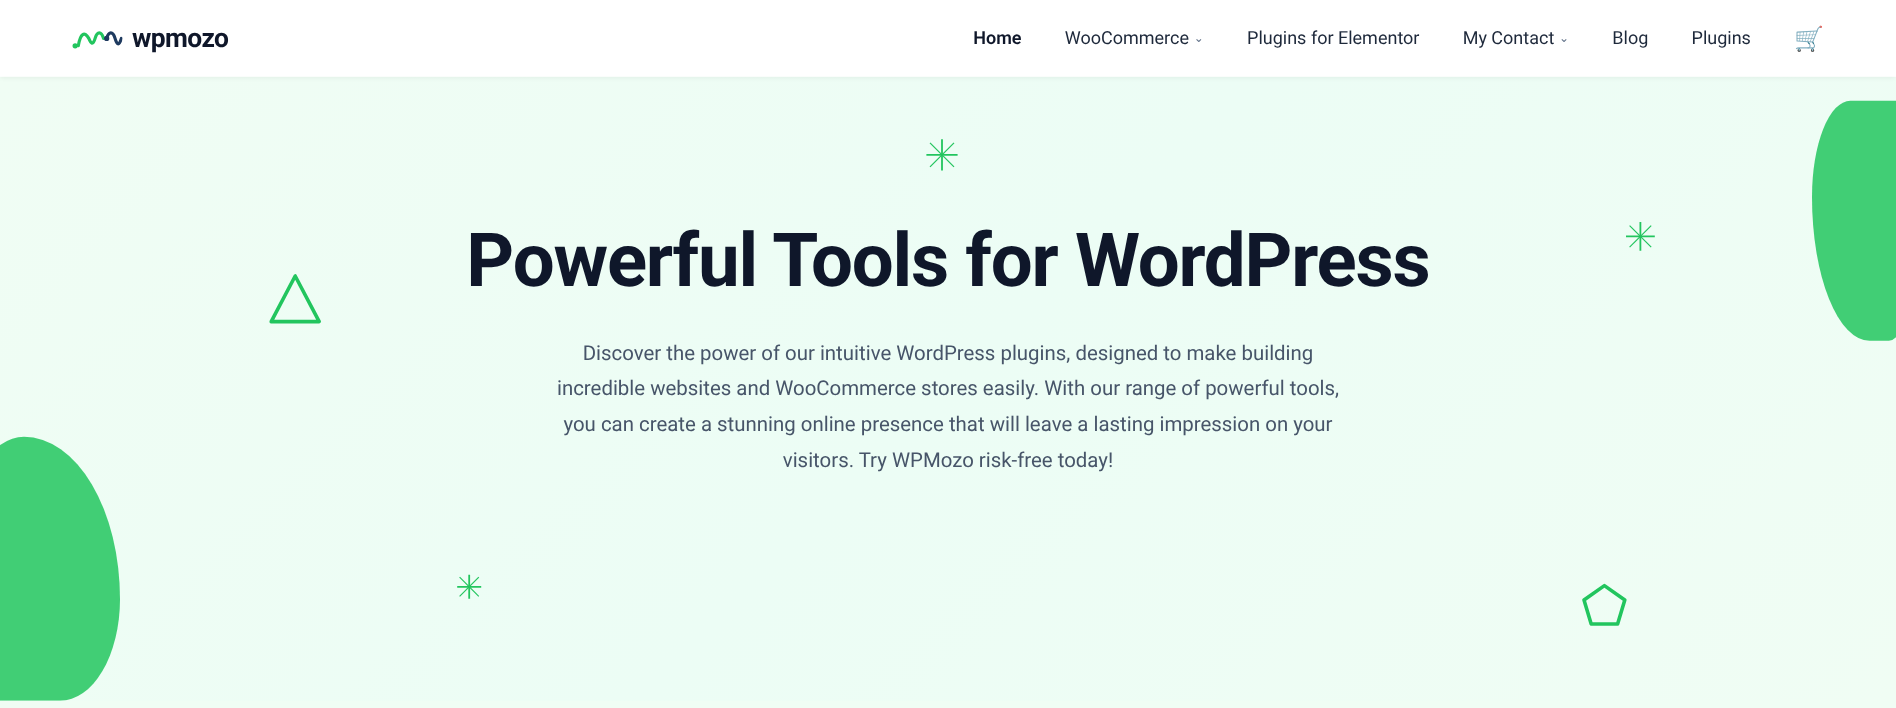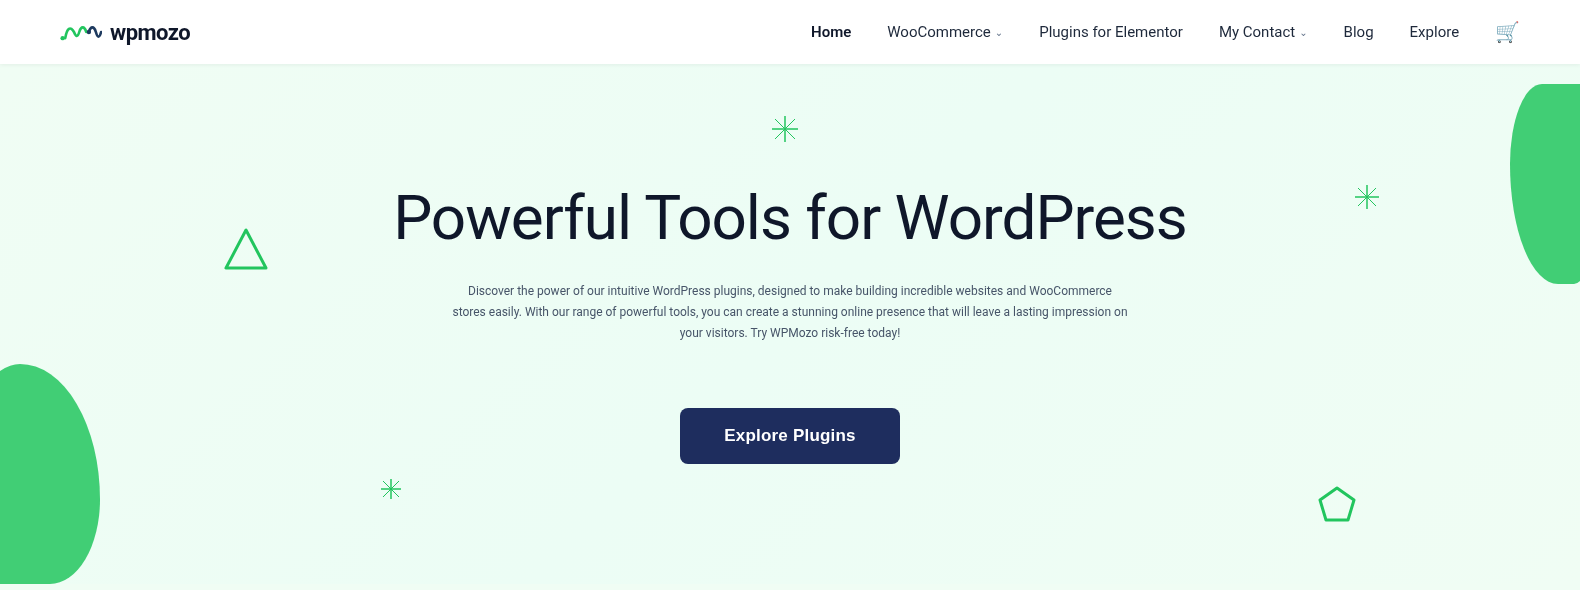--- a/index.html
+++ b/index.html
@@ -151,30 +151,30 @@
 
     .deco-pentagon {
       position: absolute;
       right: 220px;
       bottom: 50px;
     }
 
     
     .hero-title {
       font-size: 62px;
-      font-weight: 400;
+      font-weight: 700;
       color: #0f172a;
       line-height: 1.1;
       max-width: 820px;
       margin-bottom: 28px;
       letter-spacing: -1px;
     }
 
     .hero-subtitle {
-      font-size: 12px;
+      font-size: 17px;
       color: #475569;
       max-width: 680px;
       line-height: 1.75;
       margin-bottom: 64px;
     }
 
     .explore-btn {
       background: #1e2d5e;
       color: #ffffff;
       font-size: 17px;
@@ -210,21 +210,21 @@
     <a class="nav-item">
       <span>WooCommerce</span>
       <span class="nav-chevron">⌄</span>
     </a>
     <a class="nav-item">Plugins for Elementor</a>
     <a class="nav-item">
       <span>My Contact</span>
       <span class="nav-chevron">⌄</span>
     </a>
     <a class="nav-item">Blog</a>
-    <a class="nav-item">Explore</a>
+    <a class="nav-item">Plugins</a>
     <span class="cart-icon">🛒</span>
   </nav>
 </header>
 
 <section class="hero">
 
   <div class="deco-blob-left"></div>
   <div class="deco-blob-right"></div>
 
   <div class="deco-triangle-left">
@@ -261,15 +261,14 @@
   </div>
 
   <div class="deco-pentagon">
     <svg width="46" height="46" viewBox="0 0 46 46" fill="none">
       <path d="M23 4 L40 16 L34 36 L12 36 L6 16 Z" stroke="#22c55e" stroke-width="3" fill="none" stroke-linejoin="round"></path>
     </svg>
   </div>
 
   <h1 class="hero-title">Powerful Tools for WordPress</h1>
   <p class="hero-subtitle">Discover the power of our intuitive WordPress plugins, designed to make building incredible websites and WooCommerce stores easily. With our range of powerful tools, you can create a stunning online presence that will leave a lasting impression on your visitors. Try WPMozo risk-free today!</p>
-  <button class="explore-btn">Explore Plugins</button>
 
 </section>
 
 </body></html>

